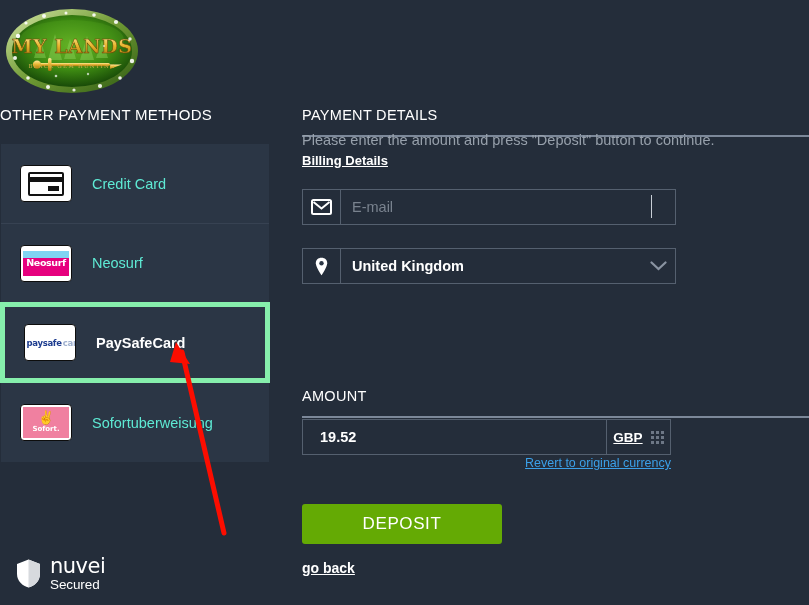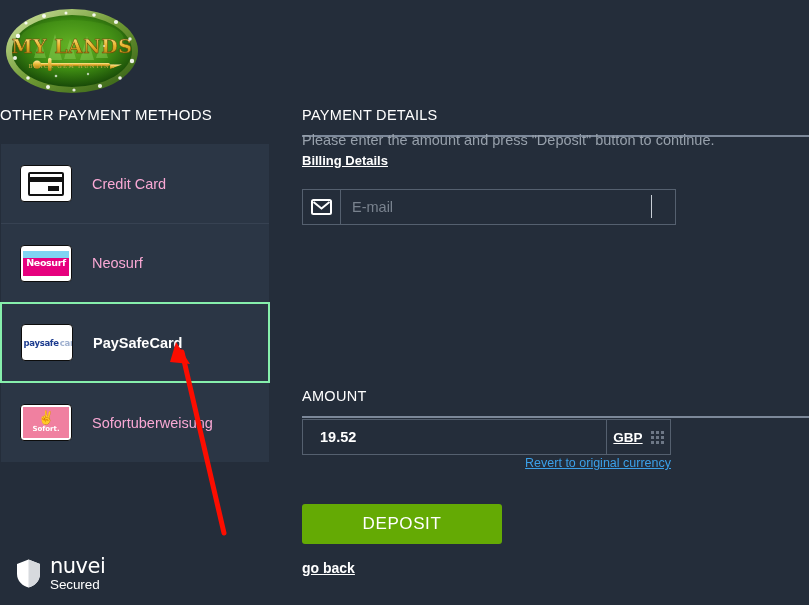--- a/index.html
+++ b/index.html
@@ -57,21 +57,21 @@
     border-top: 1px solid #374252;
     display: flex;
     align-items: center;
     padding-left: 19px;
     cursor: pointer;
   }
   .method-item:first-child { border-top: none; }
 
   .method-item.selected {
     background: #2b3645;
-    border: 2px solid #86efac;
+    border: 5px solid #86efac;
     height: 81px;
     margin-left: -1px;
     margin-right: -1px;
   }
   .method-item.selected + .method-item { border-top: none; }
 
   .method-logo {
     width: 52px; height: 37px;
     background: #ffffff;
     border-radius: 4px;
@@ -79,21 +79,21 @@
     display: flex;
     align-items: center;
     justify-content: center;
     overflow: hidden;
     flex: 0 0 auto;
   }
 
   .method-label {
     margin-left: 20px;
     font-size: 14.5px;
-    color: #f9a8d4;
+    color: #5eead4;
   }
   .method-item.selected .method-label {
     color: #ffffff;
     font-weight: bold;
   }
 
   
   .cc-glyph {
     width: 36px; height: 24px;
     border: 2px solid #121212;
@@ -555,20 +555,34 @@
       <div class="field-icon">
         <svg width="21" height="16" viewBox="0 0 21 16">
           <rect x="1" y="1" width="19" height="14" rx="1.5" fill="none" stroke="#ffffff" stroke-width="2"></rect>
           <path d="M2.5 3 L10.5 9.5 L18.5 3" fill="none" stroke="#ffffff" stroke-width="2"></path>
         </svg>
       </div>
       <input class="field-input" type="text" id="email-input" placeholder="E-mail" style="">
     </div>
     <div id="email-caret"></div>
 
+    <div class="field-row" id="country-row">
+      <div class="field-icon">
+        <svg width="13" height="19" viewBox="0 0 13 19">
+          <path d="M6.5 0.8 C3 0.8 0.8 3 0.8 6.2 C0.8 10 6.5 18.2 6.5 18.2 C6.5 18.2 12.2 10 12.2 6.2 C12.2 3 10 0.8 6.5 0.8 Z" fill="#ffffff"></path>
+          <circle cx="6.5" cy="6.2" r="2.2" fill="#2b3645"></circle>
+        </svg>
+      </div>
+      <div id="country-value">United Kingdom</div>
+      <div class="chevron-down">
+        <svg width="17" height="10" viewBox="0 0 17 10">
+          <path d="M1.5 1.5 L8.5 8 L15.5 1.5" fill="none" stroke="#8a94a2" stroke-width="2.2" stroke-linecap="round"></path>
+        </svg>
+      </div>
+    </div>
 
     <div id="amount-title" class="section-title">AMOUNT</div>
     <div id="amount-rule" class="section-rule"></div>
 
     <div id="amount-row">
       <input id="amount-input" type="text" value="19.52" style="">
       <div id="currency-box">
         <span id="currency-label">GBP</span>
         <span id="grid-icon">
           <i></i>

